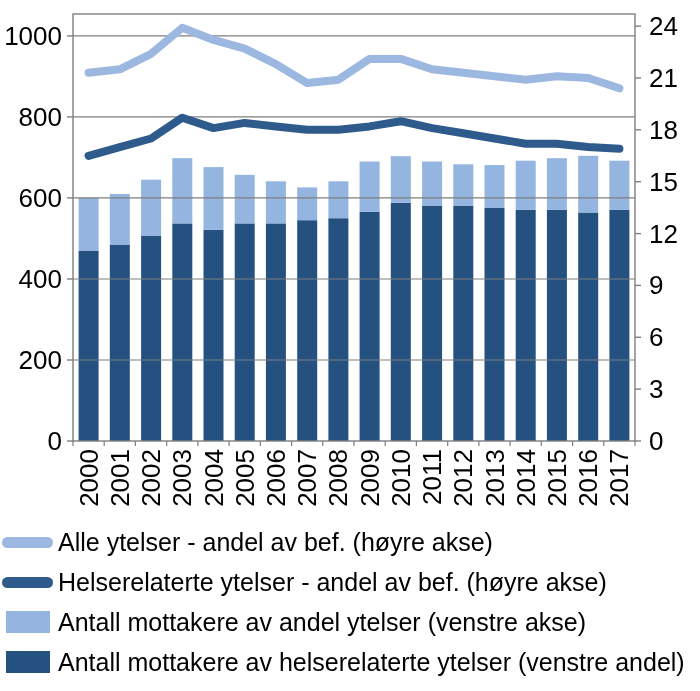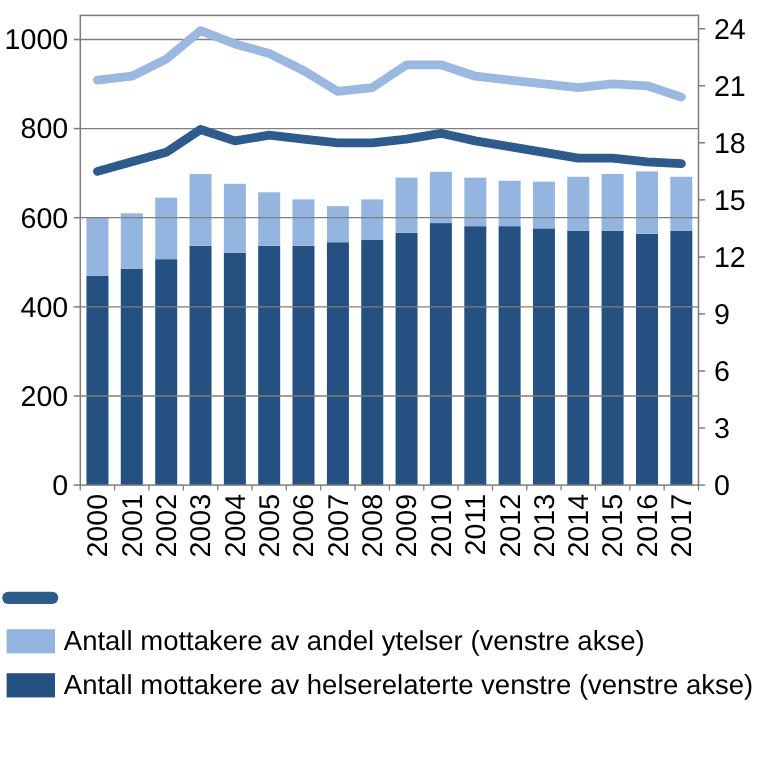--- a/index.html
+++ b/index.html
@@ -126,29 +126,36 @@
       <text x="472.3" y="449" text-anchor="end" font-size="26" transform="rotate(-90 472.3 449)">2012</text>
       <text x="503.5" y="449" text-anchor="end" font-size="26" transform="rotate(-90 503.5 449)">2013</text>
       <text x="534.7" y="449" text-anchor="end" font-size="26" transform="rotate(-90 534.7 449)">2014</text>
       <text x="565.9" y="449" text-anchor="end" font-size="26" transform="rotate(-90 565.9 449)">2015</text>
       <text x="597.2" y="449" text-anchor="end" font-size="26" transform="rotate(-90 597.2 449)">2016</text>
       <text x="628.4" y="449" text-anchor="end" font-size="26" transform="rotate(-90 628.4 449)">2017</text>
     </svg>
   <div class="legend">
       <div class="legend-row">
         <div class="legend-swatch-cell">
+          <div class="swatch-line" style="background: rgb(156, 184, 224);"></div>
+        </div>
+        <span class="legend-label">Alle ytelser - andel av bef. (høyre akse)</span>
+      </div>
+      <div class="legend-row">
+        <div class="legend-swatch-cell">
           <div class="swatch-line" style="background: rgb(46, 91, 140);"></div>
         </div>
+        <span class="legend-label">Helserelaterte ytelser - andel av bef. (høyre akse)</span>
       </div>
       <div class="legend-row">
         <div class="legend-swatch-cell">
           <div class="swatch-rect" style="background: rgb(147, 181, 223);"></div>
         </div>
         <span class="legend-label">Antall mottakere av andel ytelser (venstre akse)</span>
       </div>
       <div class="legend-row">
         <div class="legend-swatch-cell">
           <div class="swatch-rect" style="background: rgb(37, 81, 129);"></div>
         </div>
-        <span class="legend-label">Antall mottakere av helserelaterte venstre (venstre akse)</span>
+        <span class="legend-label">Antall mottakere av helserelaterte ytelser (venstre andel)</span>
       </div>
     </div>
 </div>
 
 </body></html>

